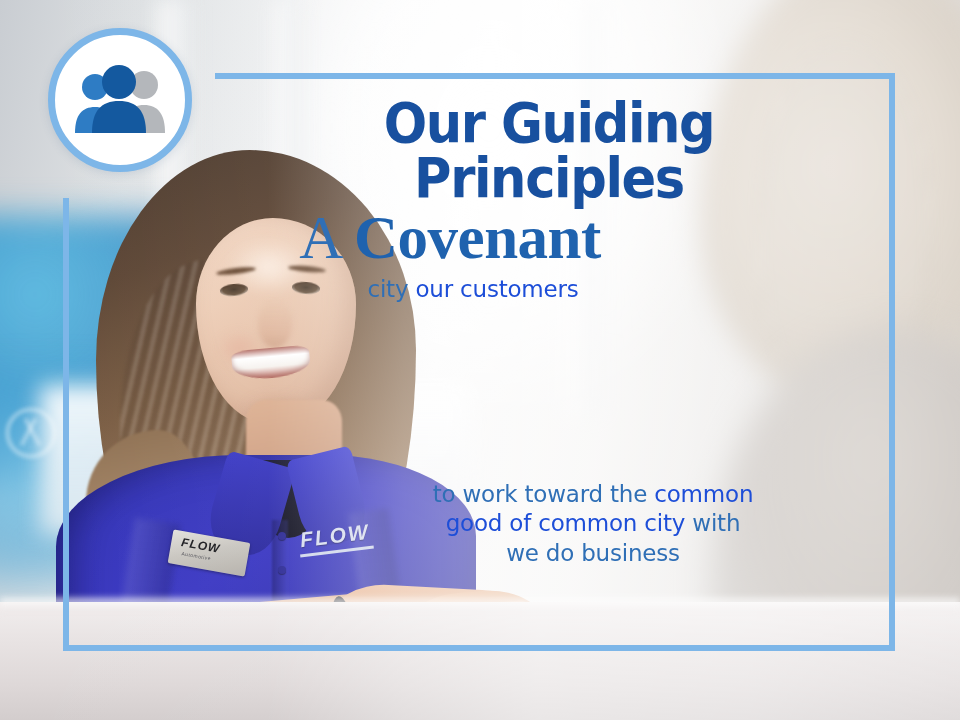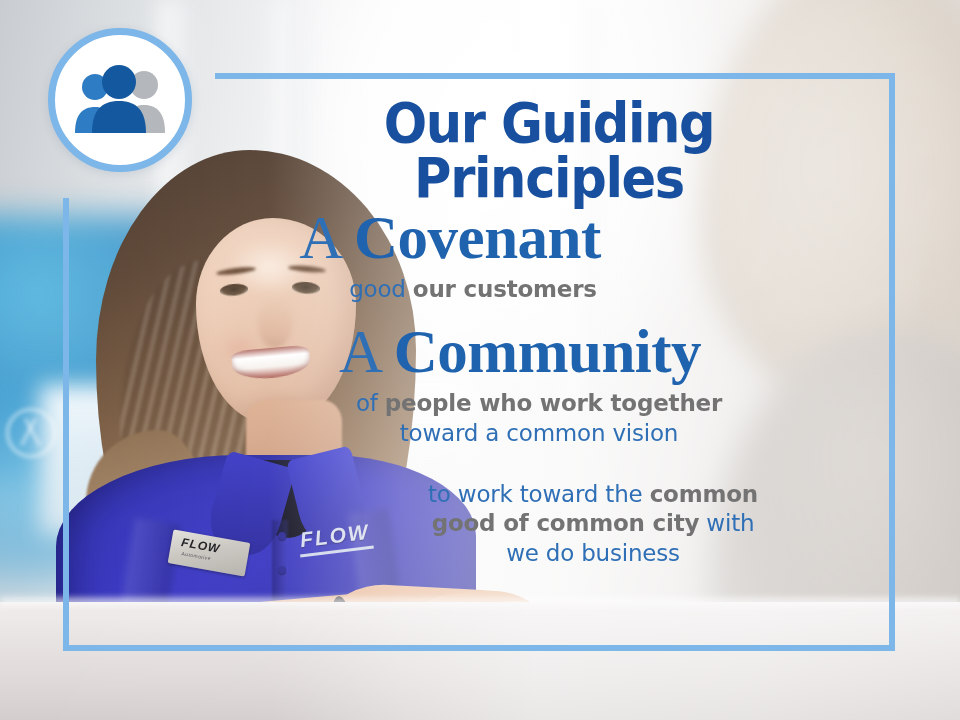--- a/index.html
+++ b/index.html
@@ -426,21 +426,21 @@
   .p-title .bold { font-weight: bold; color: #1f62ae; }
 
   .p-sub {
     font-family: "DejaVu Sans", sans-serif;
     font-size: 23px;
     line-height: 1.28;
     color: #2f6fb6;
     letter-spacing: -.2px;
     margin-top: 6px;
   }
-  .p-sub b { font-weight: bold; color: #737373; }
+  .p-sub b { font-weight: normal; color: #1d4ed8; }
 
   
   #block-covenant   { left: 120px; top: 186px;  width: 660px; }
   #block-community  { left: 190px; top: 300px;  width: 660px; }
   #block-commitment { left: 228px; top: 458px;  width: 660px; }
 
   #block-covenant .p-sub   { padding-left: 46px; }
   #block-community .p-sub  { padding-left: 38px; }
   #block-commitment .p-sub { padding-left: 70px; margin-top: 22px; }
 </style>
@@ -538,33 +538,24 @@
     </svg>
   </div>
 
   <div class="headline">Our Guiding Principles</div>
 
   <div class="principle" id="block-covenant">
     <div class="p-title">
       <span class="lite">A </span><span class="bold">Covenant</span>
     </div>
     <div class="p-sub">
-      <span><span>good </span><b>our customers</b></span>
+      <span><span>city </span><b>our customers</b></span>
     </div>
   </div>
 
-  <div class="principle" id="block-community">
-    <div class="p-title">
-      <span class="lite">A </span><span class="bold">Community</span>
-    </div>
-    <div class="p-sub">
-      <div><span>of </span><b>people who work together</b></div>
-      <div><span>toward a common vision</span></div>
-    </div>
-  </div>
 
   <div class="principle" id="block-commitment">
     <div class="p-sub">
       <div><span>to work toward the </span><b>common</b></div>
       <div><b>good of common city</b><span> with</span></div>
       <div><span>we do business</span></div>
     </div>
   </div>
 
 </div>

